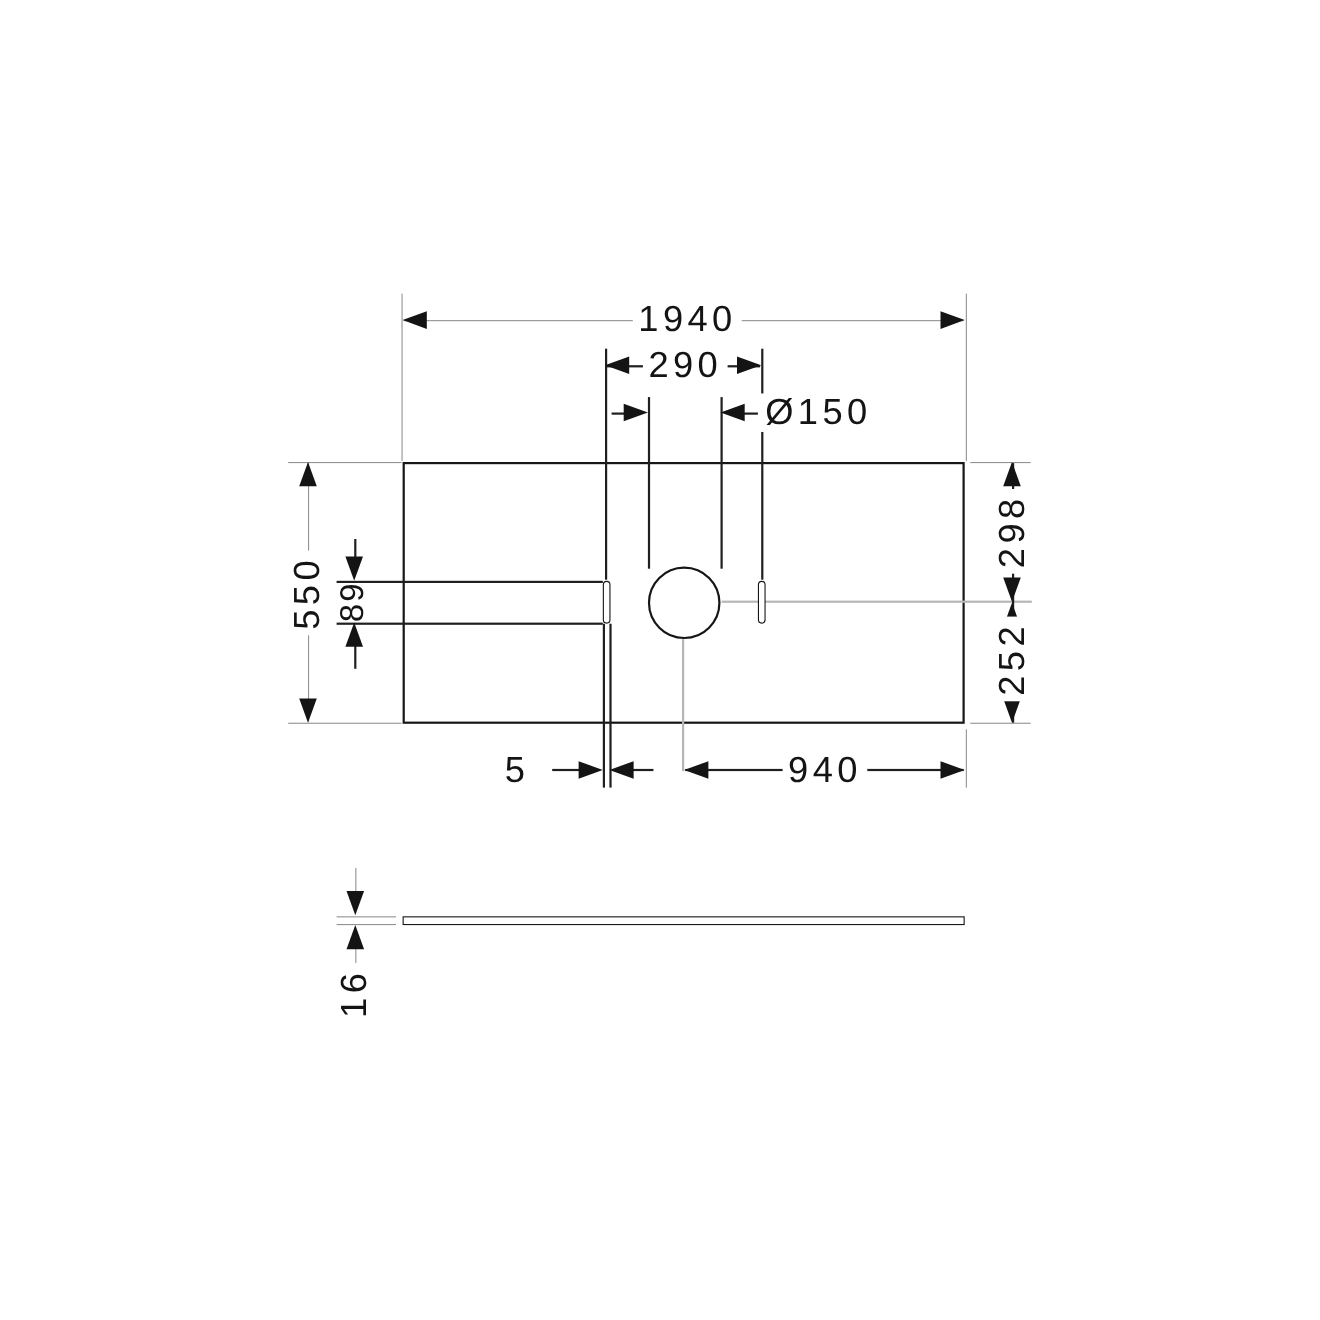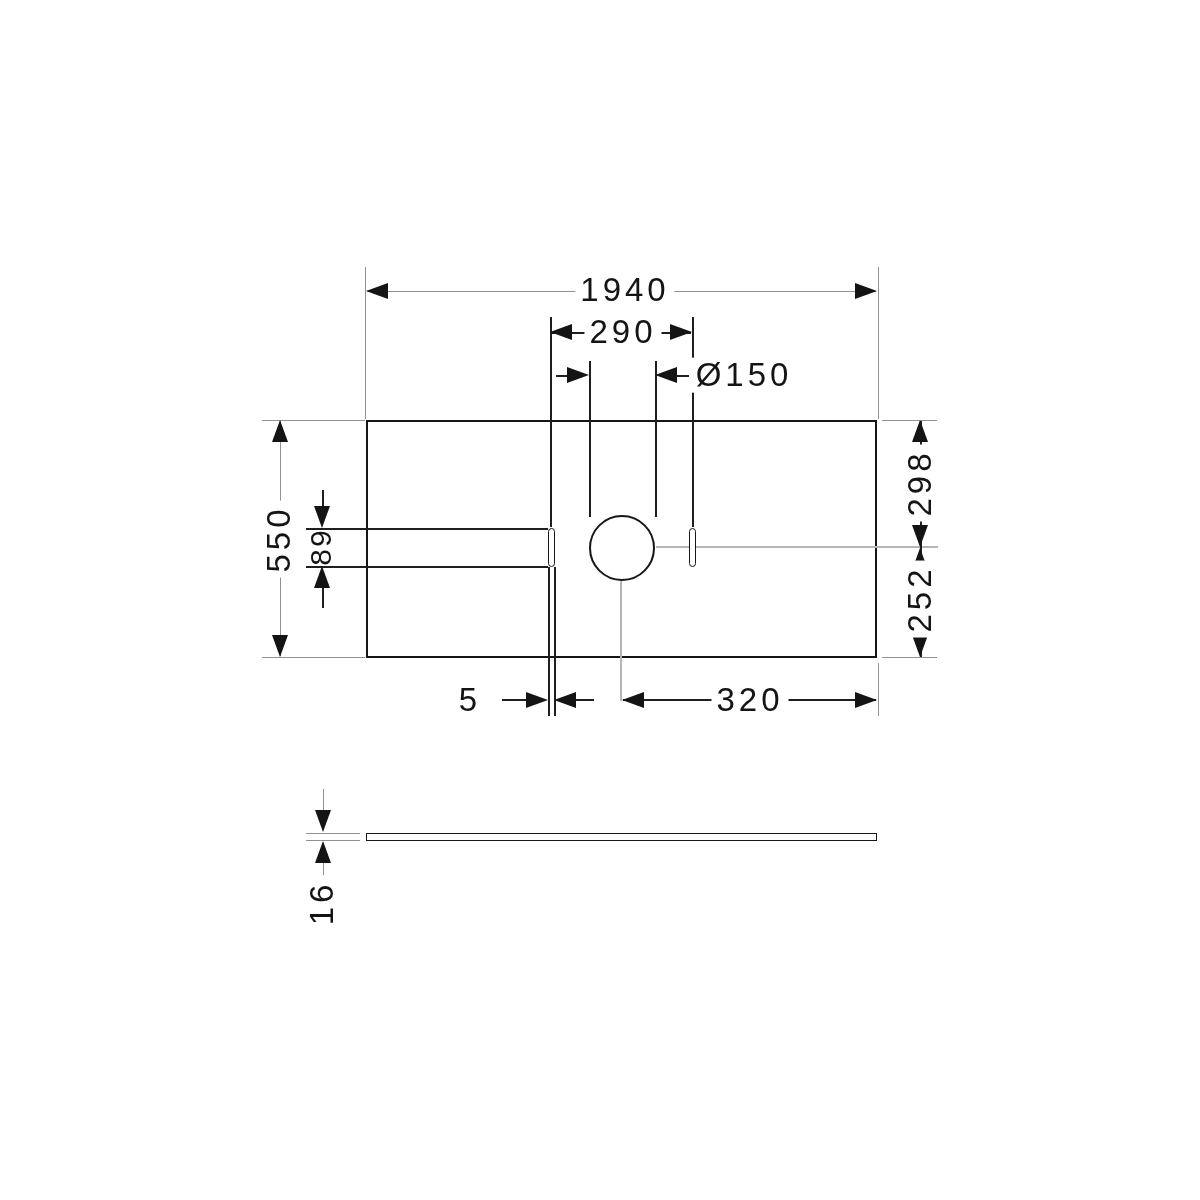--- a/index.html
+++ b/index.html
@@ -100,16 +100,16 @@
   <div class="ln h g" style="left:306px;top:840px;width:54px;"></div>
 
   <span class="dim" style="left:625px;top:290px;">1940</span>
   <span class="dim" style="left:623px;top:332px;">290</span>
   <span class="dim" style="left:744px;top:375px;">Ø150</span>
   <span class="dim rot" style="left:279px;top:539px;">550</span>
   <span class="dim rot small" style="left:321px;top:547px;">89</span>
   <span class="dim rot" style="left:920px;top:483px;">298</span>
   <span class="dim rot" style="left:920px;top:599px;">252</span>
   <span class="dim" style="left:470px;top:700px;">5</span>
-  <span class="dim" style="left:750px;top:700px;">320</span>
+  <span class="dim" style="left:750px;top:700px;">940</span>
   <span class="dim rot" style="left:322px;top:903px;">16</span>
 
 </div>
 
 </body></html>

